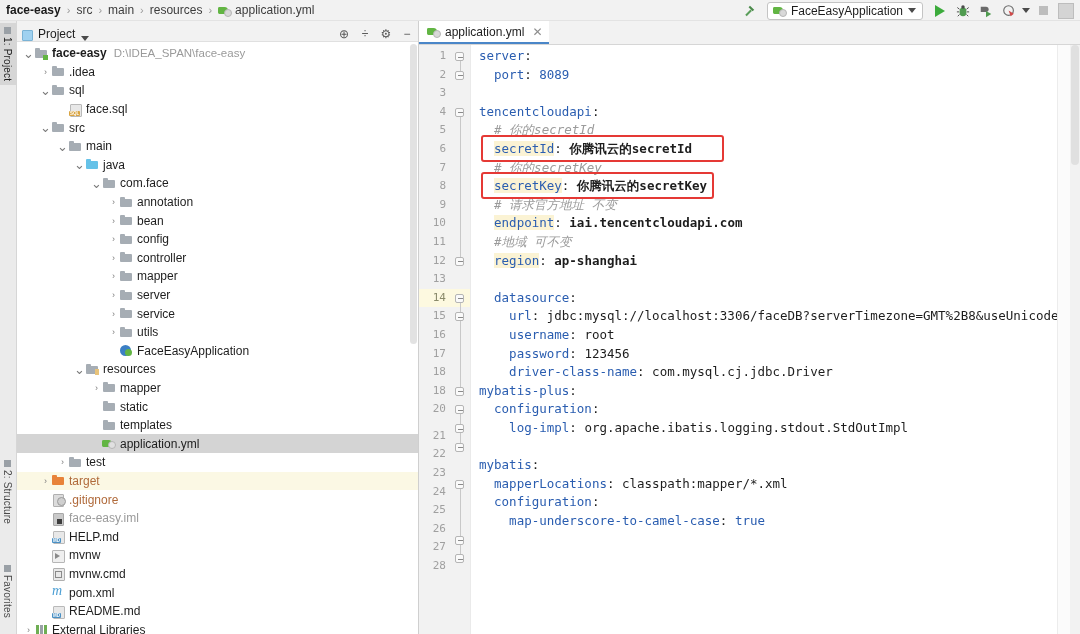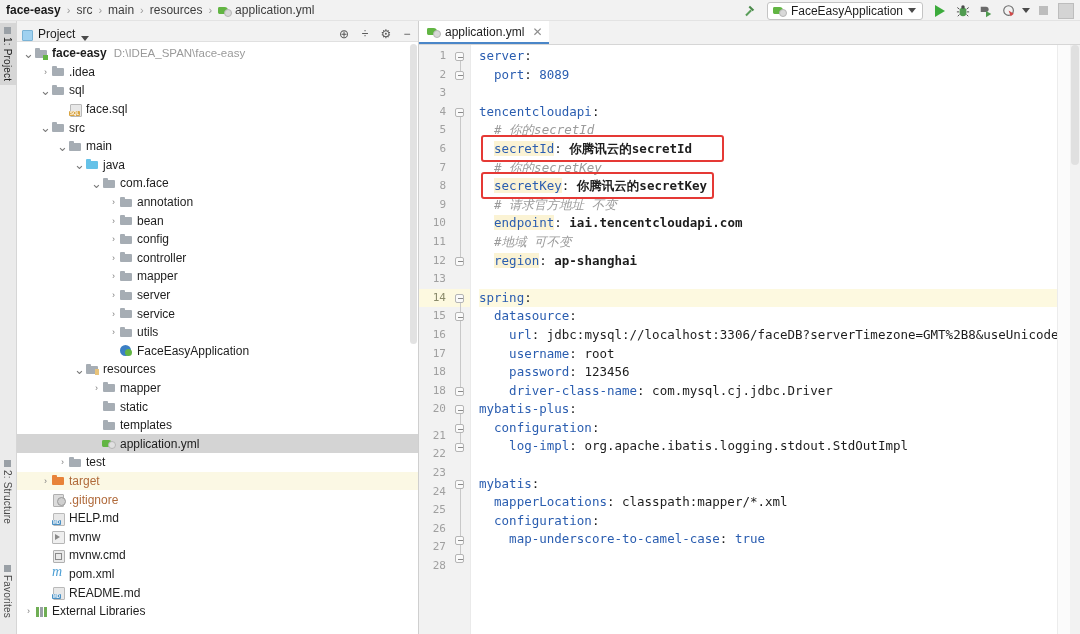--- a/index.html
+++ b/index.html
@@ -512,20 +512,25 @@
           <span class="ic folder tgt"></span>
           <span class="lbl orange">target</span>
         </div>
         <div class="row" style="padding-left: 23px;">
           <span class="arrow none"></span>
           <span class="ic f-git"></span>
           <span class="lbl orange">.gitignore</span>
         </div>
         <div class="row" style="padding-left: 23px;">
           <span class="arrow none"></span>
+          <span class="ic f-iml"></span>
+          <span class="lbl gray">face-easy.iml</span>
+        </div>
+        <div class="row" style="padding-left: 23px;">
+          <span class="arrow none"></span>
           <span class="ic f-md"></span>
           <span class="lbl">HELP.md</span>
         </div>
         <div class="row" style="padding-left: 23px;">
           <span class="arrow none"></span>
           <span class="ic f-mvnw"></span>
           <span class="lbl">mvnw</span>
         </div>
         <div class="row" style="padding-left: 23px;">
           <span class="arrow none"></span>
@@ -640,21 +645,20 @@
           <div class="cl"><span class="k">tencentcloudapi</span><span class="t">:</span></div>
           <div class="cl"><span class="cm">  # 你的secretId</span></div>
           <div class="cl">  <span class="kh">secretId</span><span class="t">: </span><span class="t bold">你腾讯云的secretId</span></div>
           <div class="cl"><span class="cm">  # 你的secretKey</span></div>
           <div class="cl">  <span class="kh">secretKey</span><span class="t">: </span><span class="t bold">你腾讯云的secretKey</span></div>
           <div class="cl"><span class="cm">  # 请求官方地址 不变</span></div>
           <div class="cl">  <span class="kh">endpoint</span><span class="t">: </span><span class="t bold">iai.tencentcloudapi.com</span></div>
           <div class="cl"><span class="cm">  #地域 可不变</span></div>
           <div class="cl">  <span class="kh">region</span><span class="t">: </span><span class="t bold">ap-shanghai</span></div>
           <div class="cl">&nbsp;</div>
-          <div class="cl cur"><span class="k">spring</span><span class="t">:</span></div>
           <div class="cl">  <span class="k">datasource</span><span class="t">:</span></div>
           <div class="cl">    <span class="k">url</span><span class="t">: </span><span class="t">jdbc:mysql://localhost:3306/faceDB?serverTimezone=GMT%2B8&amp;useUnicode=true</span></div>
           <div class="cl">    <span class="k">username</span><span class="t">: </span><span class="t">root</span></div>
           <div class="cl">    <span class="k">password</span><span class="t">: </span><span class="t">123456</span></div>
           <div class="cl">    <span class="k">driver-class-name</span><span class="t">: </span><span class="t">com.mysql.cj.jdbc.Driver</span></div>
           <div class="cl"><span class="k">mybatis-plus</span><span class="t">:</span></div>
           <div class="cl">  <span class="k">configuration</span><span class="t">:</span></div>
           <div class="cl">    <span class="k">log-impl</span><span class="t">: </span><span class="t">org.apache.ibatis.logging.stdout.StdOutImpl</span></div>
           <div class="cl">&nbsp;</div>
           <div class="cl"><span class="k">mybatis</span><span class="t">:</span></div>

